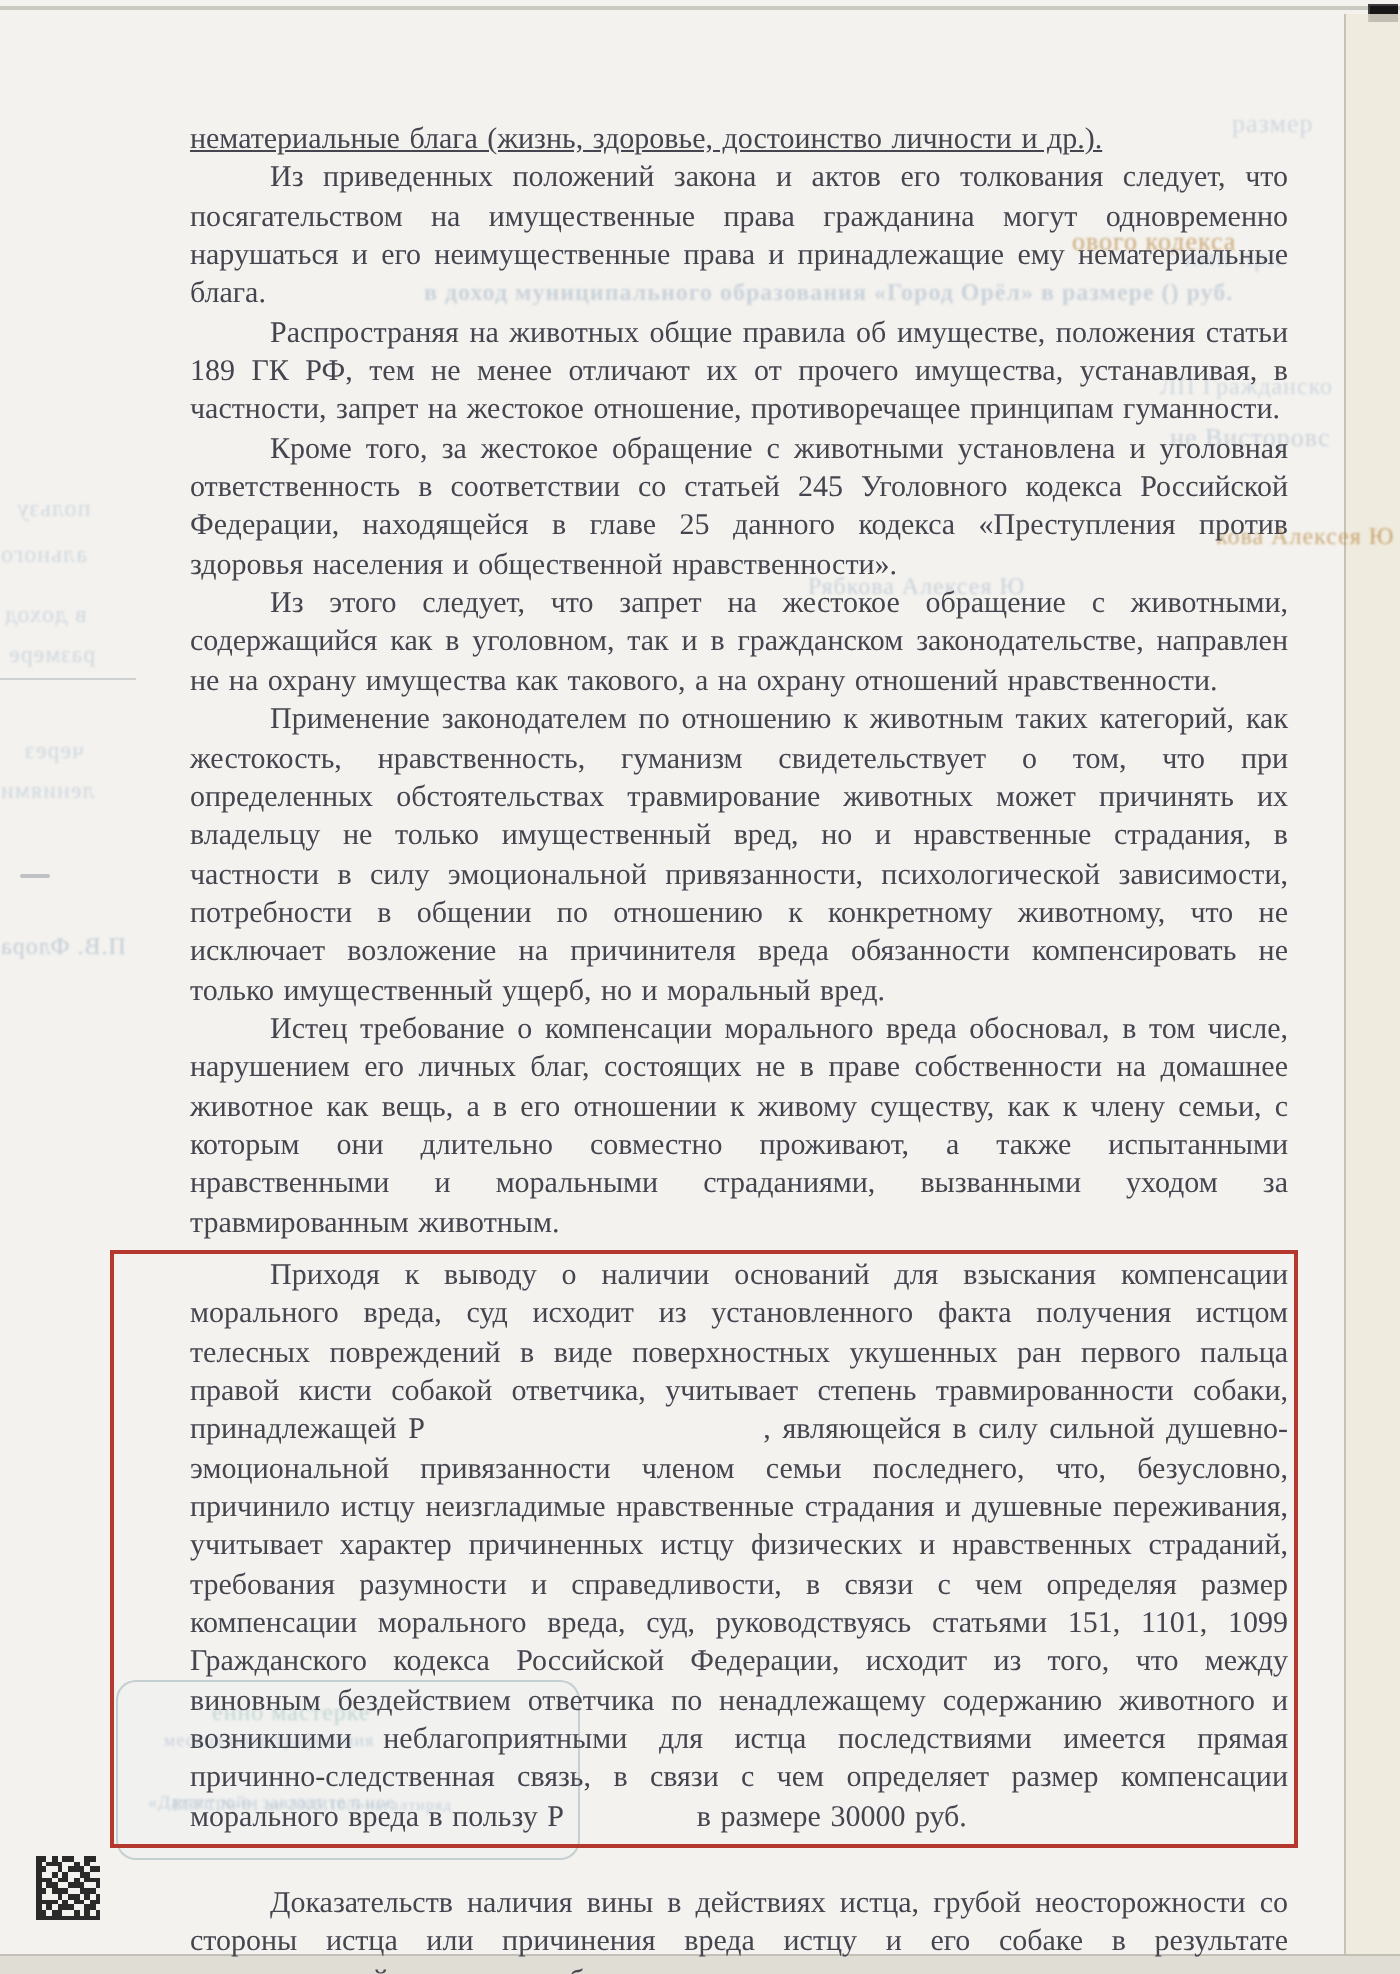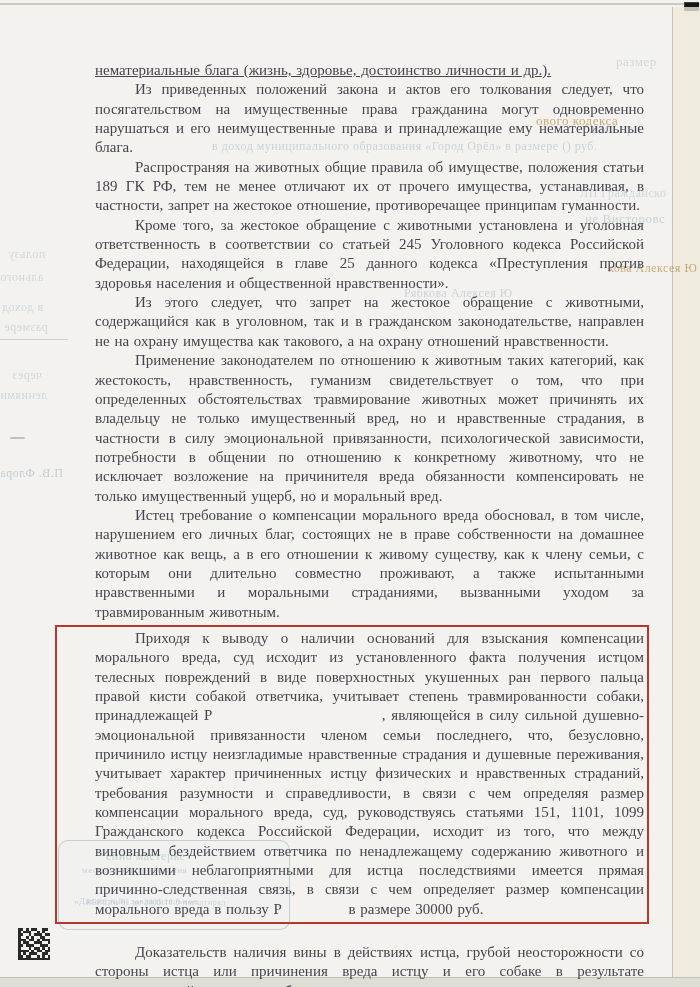--- a/index.html
+++ b/index.html
@@ -57,21 +57,21 @@
   <div class="page-edge-right"></div>
   <div class="scan-bottom-edge"></div>
   <div class="scan-left-line"></div>
   <div class="scan-left-dash"></div>
 
   <div id="ghost-layer">
     <div class="ghost-stamp"></div>
   <span class="" style="left: 616px; top: 54px; font-size: 13px; color: rgb(169, 189, 209); text-align: center;">размер</span>
       <span class="" style="left: 536px; top: 113px; font-size: 13px; color: #a16207;">ового кодекса</span>
       <span class="" style="left: 592px; top: 121px; font-size: 13px; color: rgb(169, 189, 209);">ими при</span>
-      <span class="" style="left: 212px; top: 139px; font-size: 12px; color: rgb(158, 178, 198);">в доход муниципального образования «Город Орёл» в размере () руб.</span>
+      <span class="" style="left: 212px; top: 139px; font-size: 12px; color: rgb(158, 178, 198); font-weight: bold;">в доход муниципального образования «Город Орёл» в размере () руб.</span>
       <span class="" style="left: 580px; top: 186px; font-size: 12px; color: rgb(169, 189, 209);">ЛП Гражданско</span>
       <span class="" style="left: 585px; top: 211px; font-size: 13px; color: rgb(158, 178, 198);">не Висторовс</span>
       <span class="" style="left: 608px; top: 261px; font-size: 12px; color: #a16207;">кова Алексея Ю</span>
       <span class="" style="left: 404px; top: 286px; font-size: 12px; color: rgb(158, 178, 198);">Рябкова Алексея Ю</span>
       <span class="mirrored" style="left: 8px; top: 247px; font-size: 12px; color: rgb(169, 189, 209);">пользу</span>
       <span class="mirrored" style="left: 0px; top: 270px; font-size: 12px; color: rgb(169, 189, 209);">ального</span>
       <span class="mirrored" style="left: 2px; top: 300px; font-size: 12px; color: rgb(169, 189, 209);">в доход</span>
       <span class="mirrored" style="left: 4px; top: 320px; font-size: 12px; color: rgb(169, 189, 209);">размере</span>
       <span class="mirrored" style="left: 12px; top: 368px; font-size: 12px; color: rgb(169, 189, 209);">через</span>
       <span class="mirrored" style="left: 0px; top: 388px; font-size: 12px; color: rgb(169, 189, 209);">лениями</span>

